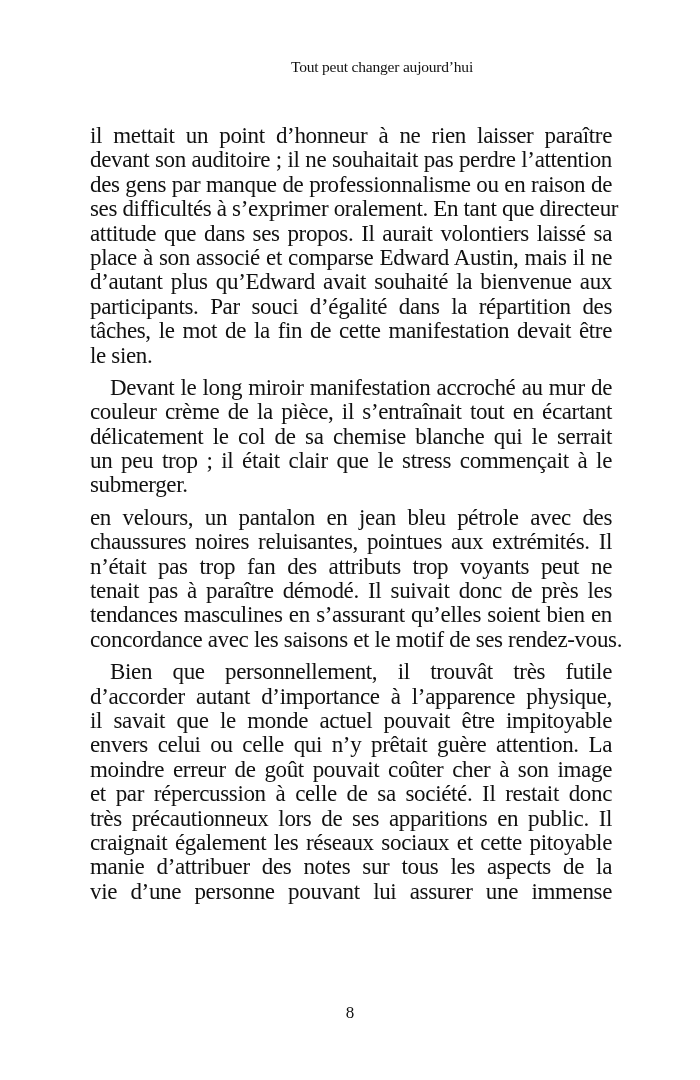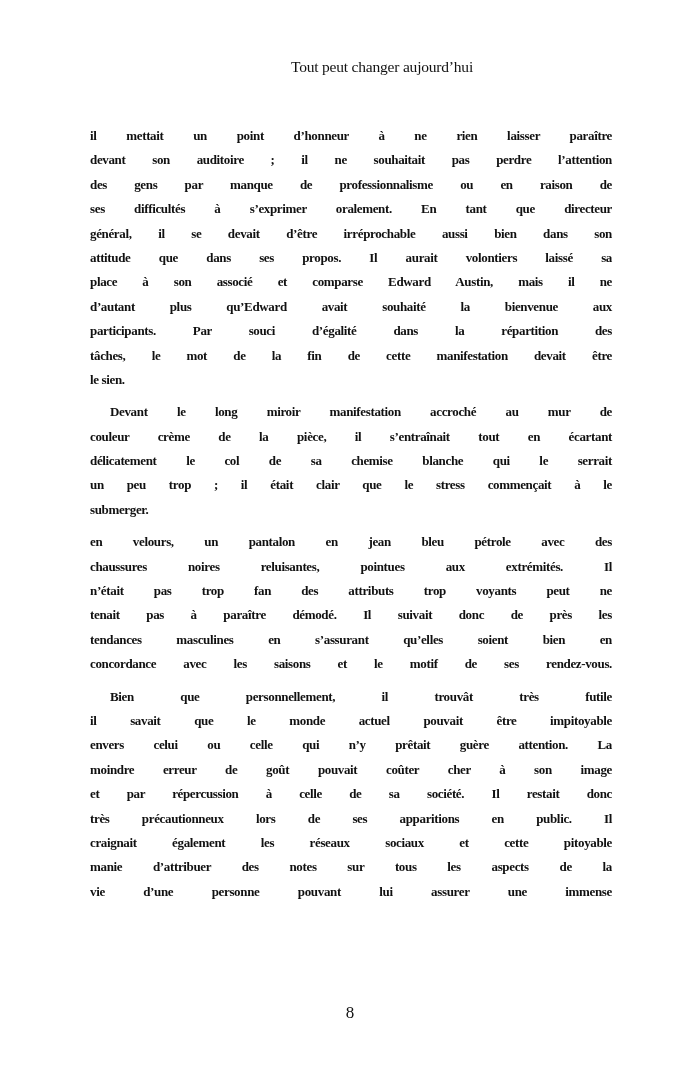--- a/index.html
+++ b/index.html
@@ -2,40 +2,39 @@
 <html><head>
 <meta charset="utf-8">
 <style>
   html, body { margin:0; padding:0; background:#ffffff; }
   body { width:700px; height:1080px; position:relative; overflow:hidden;
          font-family:"Liberation Serif","DejaVu Serif",serif; color:#111; }
   .running-head { position:absolute; top:58px; left:0; width:700px; text-align:center;
          font-size:15.5px; letter-spacing:-0.2px;padding-left:32px; }
   .body-text { position:absolute; top:124px; left:90px; width:522px; }
   .para { margin:0 0 8px 0; }
-  .line { display:block; font-size:13px; line-height:24.4px; height:24.4px;
+  .line { display:block; font-size:23px; line-height:24.4px; height:24.4px;
           white-space:nowrap; text-align:justify; text-align-last:justify;
-          letter-spacing:-0.35px;font-weight:bold; }
+          letter-spacing:-0.35px; }
   .line.last { text-align-last:left; }
   .line.indent { padding-left:20px; }
   .page-number { position:absolute; top:1003px; left:0; width:700px; text-align:center;
          font-size:17px; }
 </style>
 </head>
 <body>
 
 <div class="running-head">Tout peut changer aujourd’hui</div>
 
 <div class="body-text">
   <p class="para">
     <span class="line">il mettait un point d’honneur à ne rien laisser paraître</span>
     <span class="line">devant son auditoire ; il ne souhaitait pas perdre l’attention</span>
     <span class="line">des gens par manque de professionnalisme ou en raison de</span>
     <span class="line">ses difficultés à s’exprimer oralement. En tant que directeur</span>
-    <span class="line">général, il se devait d’être irréprochable aussi bien dans son</span>
     <span class="line">attitude que dans ses propos. Il aurait volontiers laissé sa</span>
     <span class="line">place à son associé et comparse Edward Austin, mais il ne</span>
     <span class="line">d’autant plus qu’Edward avait souhaité la bienvenue aux</span>
     <span class="line">participants. Par souci d’égalité dans la répartition des</span>
     <span class="line">tâches, le mot de la fin de cette manifestation devait être</span>
     <span class="line last">le sien.</span>
   </p>
   <p class="para">
     <span class="line indent">Devant le long miroir manifestation accroché au mur de</span>
     <span class="line">couleur crème de la pièce, il s’entraînait tout en écartant</span>
@@ -46,20 +45,21 @@
   <p class="para">
     <span class="line">en velours, un pantalon en jean bleu pétrole avec des</span>
     <span class="line">chaussures noires reluisantes, pointues aux extrémités. Il</span>
     <span class="line">n’était pas trop fan des attributs trop voyants peut ne</span>
     <span class="line">tenait pas à paraître démodé. Il suivait donc de près les</span>
     <span class="line">tendances masculines en s’assurant qu’elles soient bien en</span>
     <span class="line">concordance avec les saisons et le motif de ses rendez-vous.</span>
   </p>
   <p class="para">
     <span class="line indent">Bien que personnellement, il trouvât très futile</span>
+    <span class="line">d’accorder autant d’importance à l’apparence physique,</span>
     <span class="line">il savait que le monde actuel pouvait être impitoyable</span>
     <span class="line">envers celui ou celle qui n’y prêtait guère attention. La</span>
     <span class="line">moindre erreur de goût pouvait coûter cher à son image</span>
     <span class="line">et par répercussion à celle de sa société. Il restait donc</span>
     <span class="line">très précautionneux lors de ses apparitions en public. Il</span>
     <span class="line">craignait également les réseaux sociaux et cette pitoyable</span>
     <span class="line">manie d’attribuer des notes sur tous les aspects de la</span>
     <span class="line">vie d’une personne pouvant lui assurer une immense</span>
   </p>
 </div>

